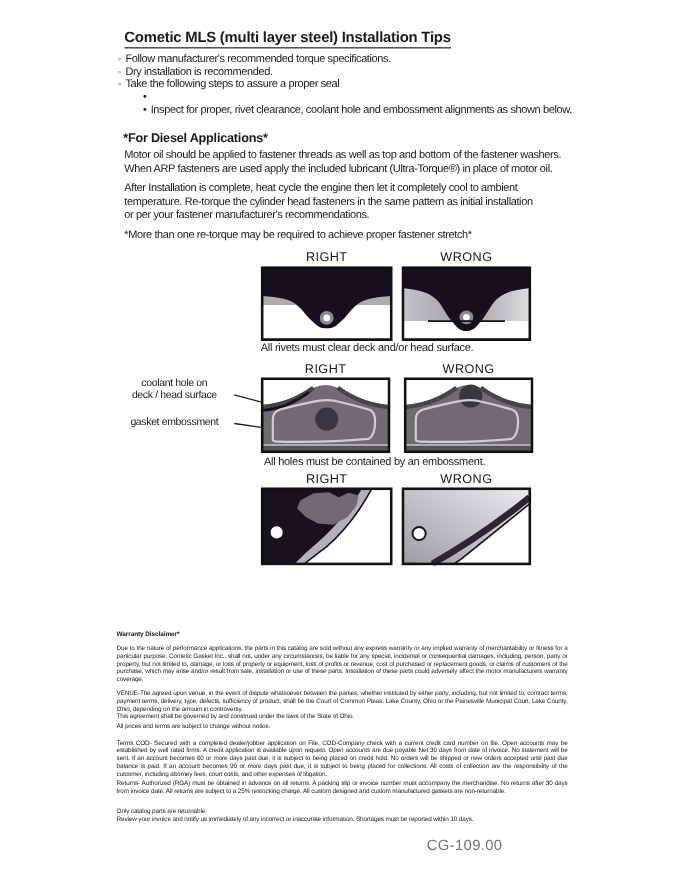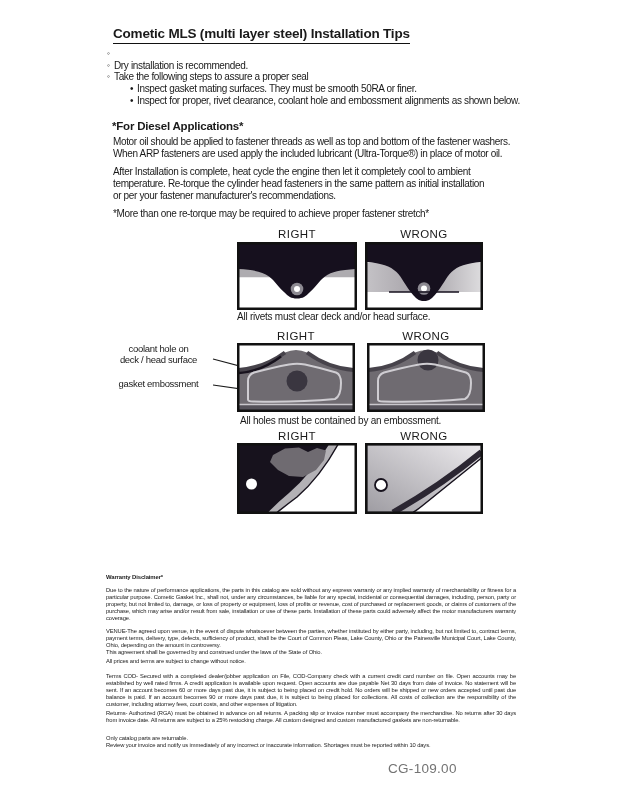--- a/index.html
+++ b/index.html
@@ -41,32 +41,32 @@
 </head>
 <body>
 
 <div id="page">
 
   <div class="abs doc-title">Cometic MLS (multi layer steel) Installation Tips</div>
 
   <div class="abs tips">
     <div class="tip-row">
       <span class="mk">◦</span>
+      <span>Follow manufacturer's recommended torque specifications.</span>
     </div>
     <div class="tip-row">
       <span class="mk">◦</span>
       <span>Dry installation is recommended.</span>
     </div>
     <div class="tip-row">
       <span class="mk">◦</span>
       <span>Take the following steps to assure a proper seal</span>
     </div>
     <div class="tip-row sub">
       <span class="mk">•</span>
-      <span>Inspect gasket mating surfaces.  They must be smooth 50RA or finer.</span>
     </div>
     <div class="tip-row sub">
       <span class="mk">•</span>
       <span>Inspect for proper, rivet clearance, coolant hole and embossment alignments as shown below.</span>
     </div>
   </div>
 
   <div class="abs diesel-head">*For Diesel Applications*</div>
   <div class="abs body-par p2">After Installation is complete, heat cycle the engine then let it completely cool to ambient
 temperature. Re-torque the cylinder head fasteners in the same pattern as initial installation

